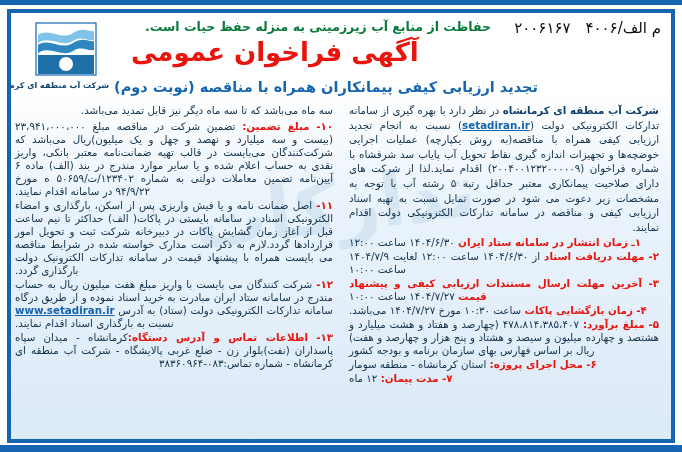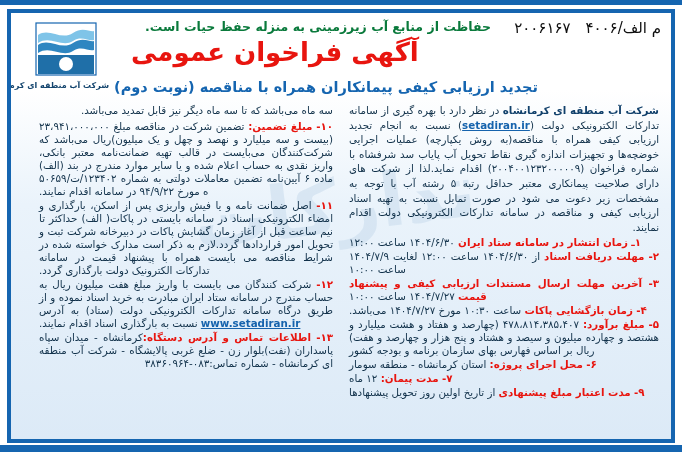--- a/index.html
+++ b/index.html
@@ -158,21 +158,21 @@
   .col {
     box-sizing: border-box;
     position: relative;
   }
   .col-right {
     width: 50%;
     padding: 4px 12px 0 8px;
   }
   .col-left {
     width: 50%;
-    padding: 4px 8px 0 28px;
+    padding: 4px 8px 0 4px;
   }
 
   p.para {
     margin: 0 0 2px 0;
     font-size: 10.3px;
     line-height: 14.6px;
     color: #11314a;
     text-align: justify;
     text-align-last: right;
     direction: rtl;
@@ -251,21 +251,20 @@
           <p class="para"><span class="blue-bold">شرکت آب منطقه ای کرمانشاه</span><span> در نظر دارد با بهره گیری از سامانه تدارکات الکترونیکی دولت (</span><span class="link">setadiran.ir</span><span>) نسبت به انجام تجدید ارزیابی کیفی همراه با مناقصه(به روش یکپارچه) عملیات اجرایی خوضچه‌ها و تجهیزات اندازه گیری نقاط تحویل آب پایاب سد شرفشاه با شماره فراخوان (۲۰۰۴۰۰۱۲۳۲۰۰۰۰۰۹) اقدام نماید.لذا از شرکت های دارای صلاحیت پیمانکاری معتبر حداقل رتبه ۵ رشته آب با توجه به مشخصات زیر دعوت می شود در صورت تمایل نسبت به تهیه اسناد ارزیابی کیفی و مناقصه در سامانه تدارکات الکترونیکی دولت اقدام نمایند.</span></p>
 
           <ul class="items">
             <li><span class="red">۱ـ</span> <span class="red">زمان انتشار در سامانه ستاد ایران</span><span> ۱۴۰۴/۶/۳۰ ساعت ۱۲:۰۰</span></li>
             <li><span class="red">۲-</span> <span class="red">مهلت دریافت اسناد</span><span> از ۱۴۰۴/۶/۳۰ ساعت ۱۲:۰۰ لغایت ۱۴۰۴/۷/۹ ساعت ۱۰:۰۰</span></li>
             <li><span class="red">۳-</span> <span class="red">آخرین مهلت ارسال مستندات ارزیابی کیفی و پیشنهاد قیمت</span><span> ۱۴۰۴/۷/۲۷ ساعت ۱۰:۰۰</span></li>
             <li><span class="red">۴-</span> <span class="red">زمان بازگشایی پاکات</span><span> ساعت ۱۰:۳۰ مورخ ۱۴۰۴/۷/۲۷ می‌باشد.</span></li>
             <li><span class="red">۵-</span> <span class="red">مبلغ برآورد:</span><span> ۴۷۸،۸۱۴،۳۸۵،۴۰۷ (چهارصد و هفتاد و هشت میلیارد و هشتصد و چهارده میلیون و سیصد و هشتاد و پنج هزار و چهارصد و هفت) ریال بر اساس فهارس بهای سازمان برنامه و بودجه کشور</span></li>
             <li><span class="red">۶-</span> <span class="red">محل اجرای پروژه:</span><span> استان کرمانشاه - منطقه سومار</span></li>
             <li><span class="red">۷-</span> <span class="red">مدت پیمان:</span><span> ۱۲ ماه</span></li>
-            <li><span class="red">۹-</span> <span class="red">مدت اعتبار مبلغ پیشنهادی</span><span> از تاریخ اولین روز تحویل پیشنهادها</span></li>
           </ul>
         </div>
 
         <div class="col col-left">
 
           <p class="para">سه ماه می‌باشد که تا سه ماه دیگر نیز قابل تمدید می‌باشد.</p>
 
           <ul class="items">
             <li><span class="red">۱۰-</span> <span class="red">مبلغ تضمین:</span><span> تضمین شرکت در مناقصه مبلغ ۲۳،۹۴۱،۰۰۰،۰۰۰ (بیست و سه میلیارد و نهصد و چهل و یک میلیون)ریال می‌باشد که شرکت‌کنندگان می‌بایست در قالب تهیه ضمانت‌نامه معتبر بانکی، واریز نقدی به حساب اعلام شده و یا سایر موارد مندرج در بند (الف) ماده ۶ آیین‌نامه تضمین معاملات دولتی به شماره ۱۲۳۴۰۲/ت/۵۰۶۵۹ ه مورخ ۹۴/۹/۲۲ در سامانه اقدام نمایند.</span></li>
             <li><span class="red">۱۱-</span> <span>اصل ضمانت نامه و یا فیش واریزی پس از اسکن، بارگذاری و امضاء الکترونیکی اسناد در سامانه بایستی در پاکات( الف) حداکثر تا نیم ساعت قبل از آغاز زمان گشایش پاکات در دبیرخانه شرکت ثبت و تحویل امور قراردادها گردد.لازم به ذکر است مدارک خواسته شده در شرایط مناقصه می بایست همراه با پیشنهاد قیمت در سامانه تدارکات الکترونیک دولت بارگذاری گردد.</span></li>

